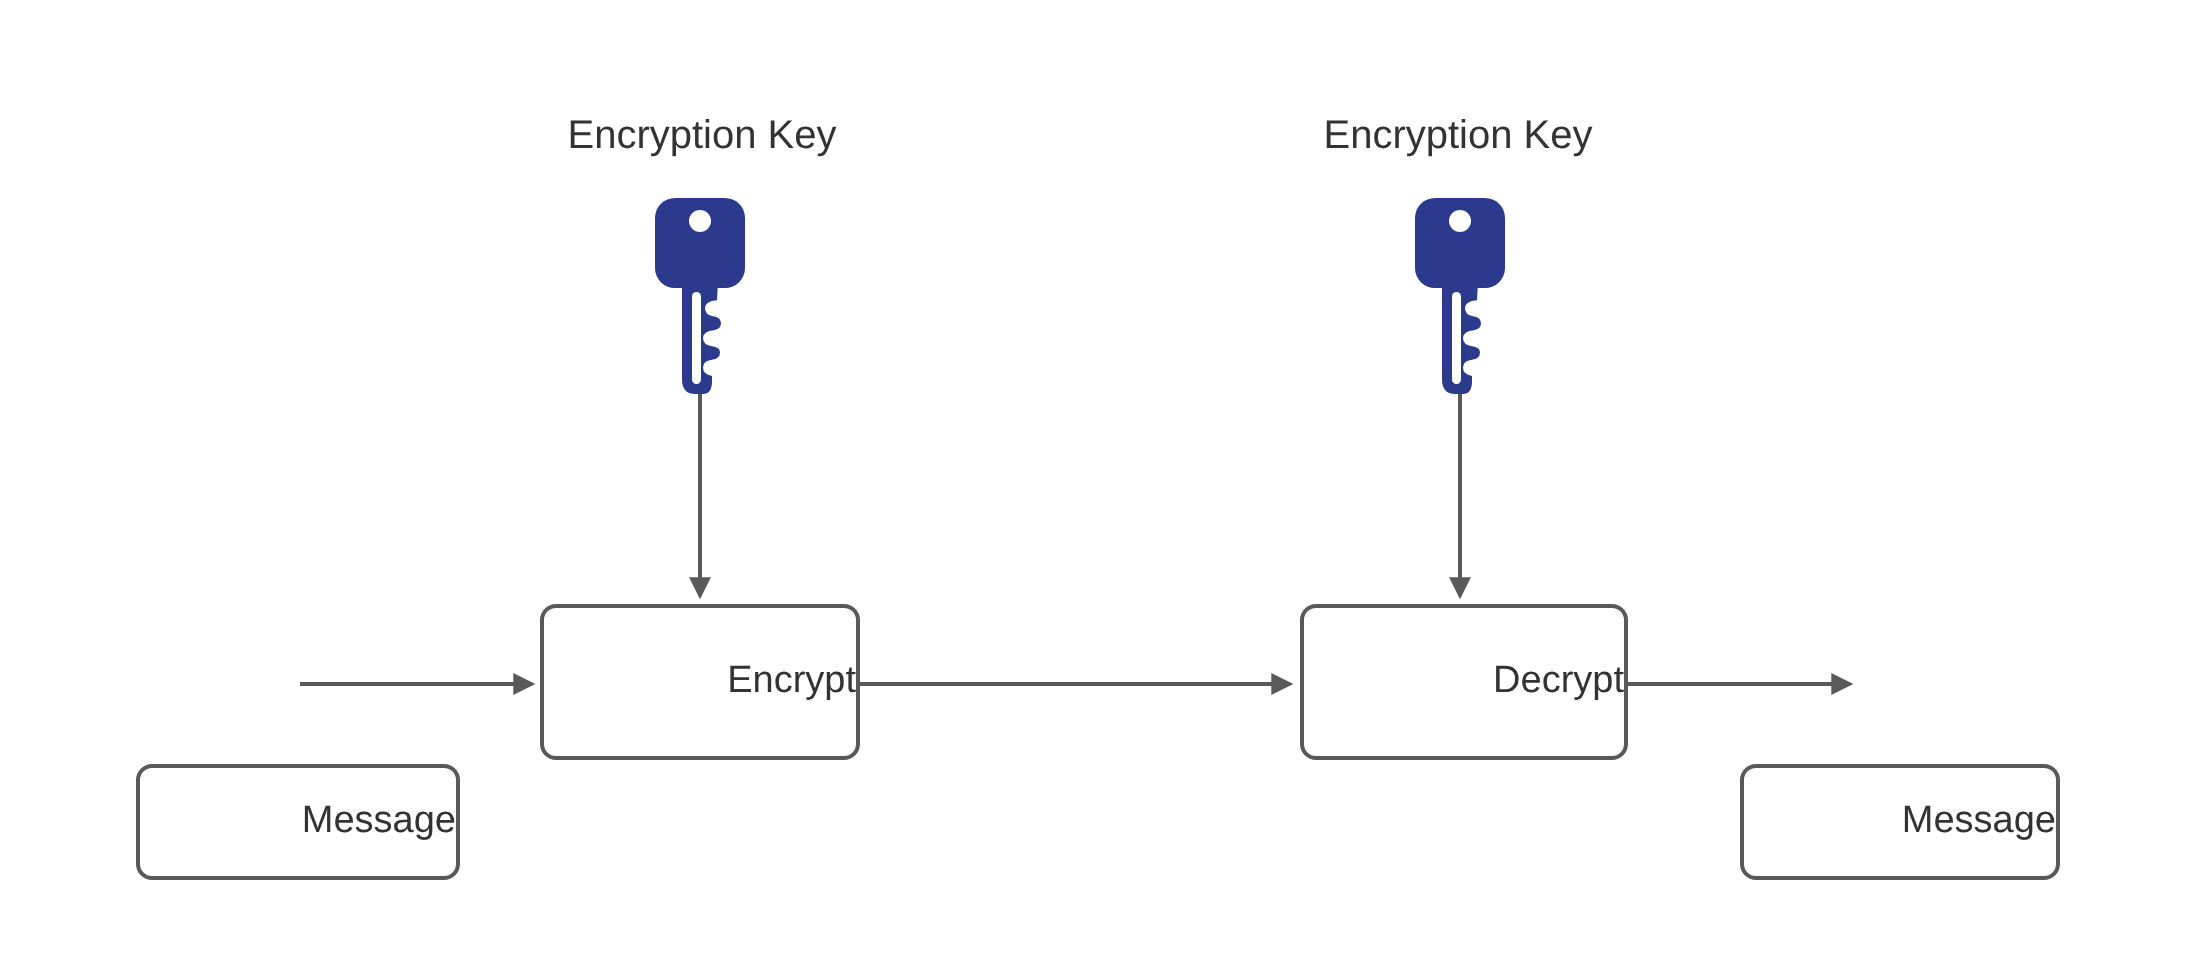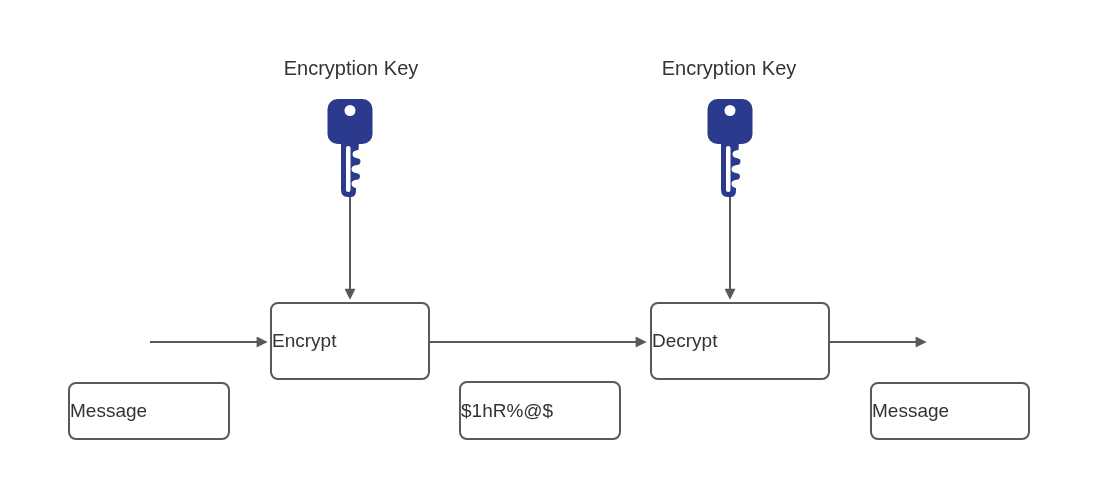--- a/index.html
+++ b/index.html
@@ -23,29 +23,29 @@
   }
   .arrow-layer{
     position:absolute;
     left:0;top:0;
     width:1100px;height:484px;
   }
   .node{
     position:absolute;
     display:flex;
     align-items:center;
-    justify-content:flex-start;
+    justify-content:flex-end;
     background:var(--background);
     border:2px solid var(--line);
     border-radius:8px;
     font-size:19px;
     color:var(--text);
   }
   .node-encrypt {left:270px;top:302px;width:160px;height:78px;}
-  .node-decrypt {left:650px;top:302px;width:180px;height:78px;}
+  .node-decrypt {left:650px;top:302px;width:164px;height:78px;}
   .node-message-in {left:68px;top:382px;width:162px;height:58px;}
   .node-ciphertext {left:459px;top:381px;width:162px;height:59px;}
   .node-message-out {left:870px;top:382px;width:160px;height:58px;}
   .key-label{
     position:absolute;
     top:57px;
     transform:translateX(-50%);
     font-size:20px;
     color:var(--text);
     white-space:nowrap;
@@ -113,20 +113,17 @@
   <div class="node node-encrypt">
     <span>Encrypt</span>
   </div>
   <div class="node node-decrypt">
     <span>Decrypt</span>
   </div>
 
   <div class="node node-message-in">
     <span>Message</span>
   </div>
-  <div class="node node-ciphertext">
-    <span>$1hR%@$</span>
-  </div>
   <div class="node node-message-out">
     <span>Message</span>
   </div>
 
 </div>
 
 </body></html>

